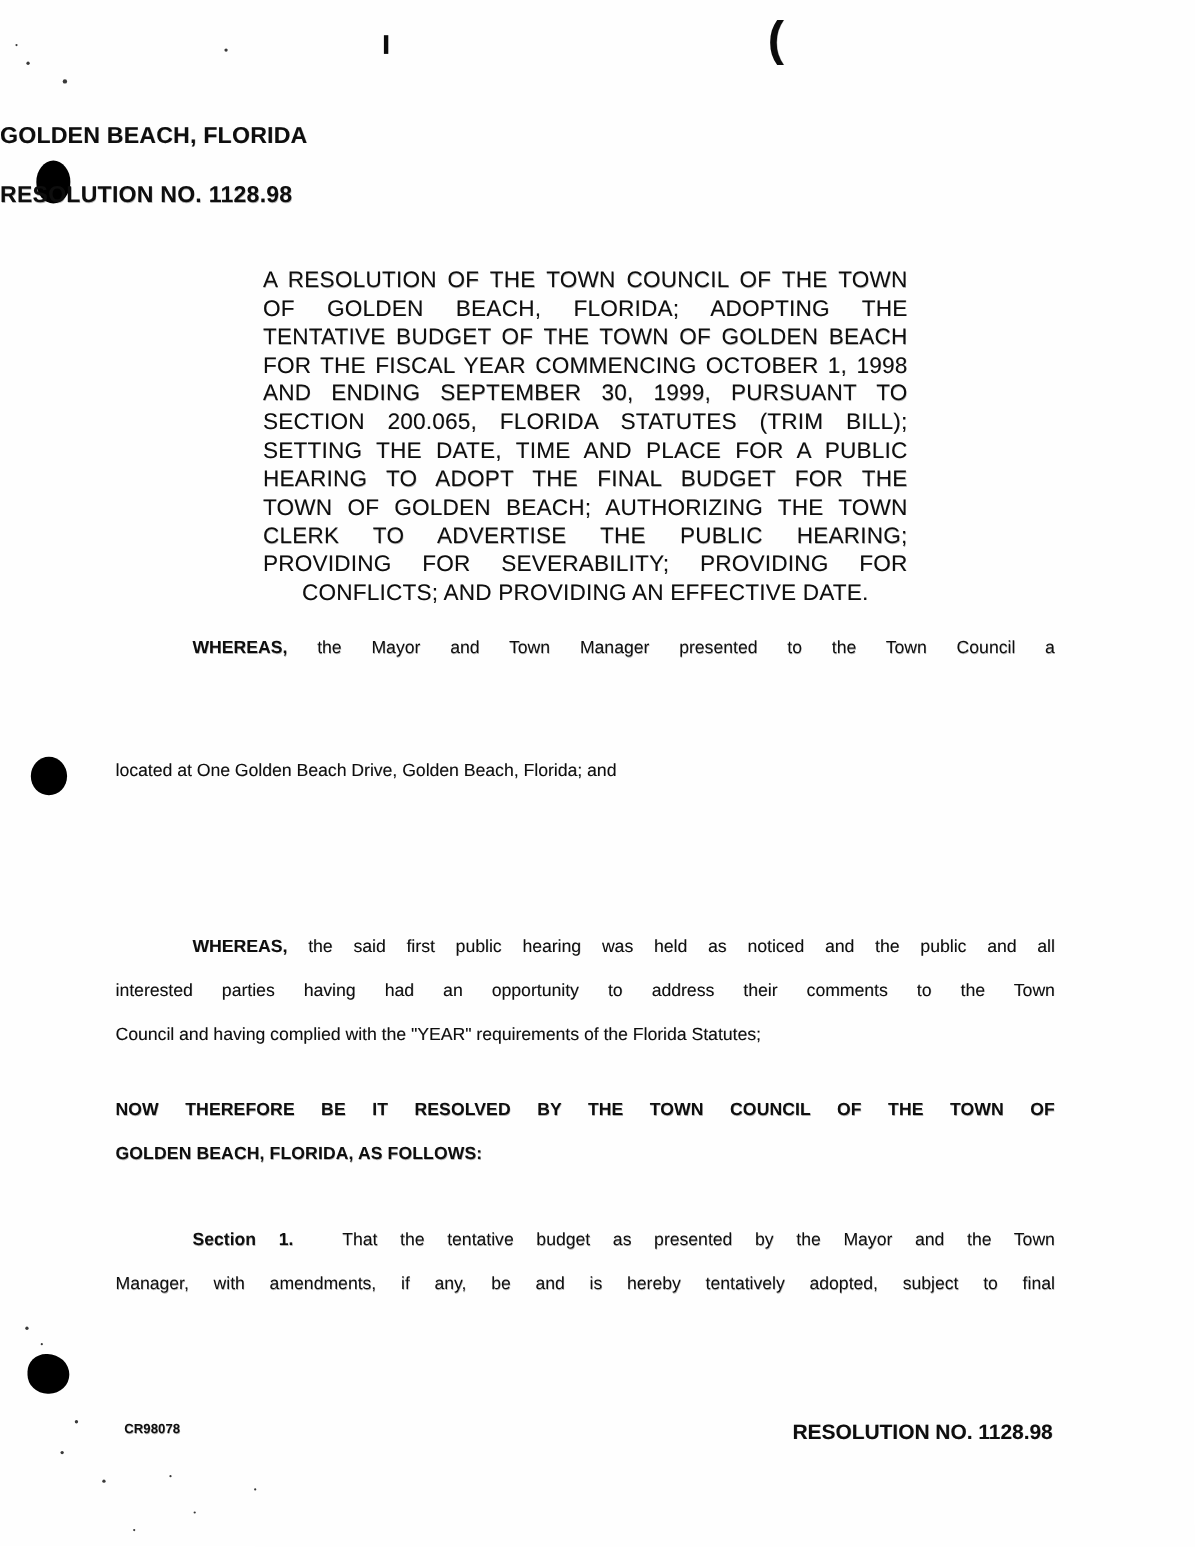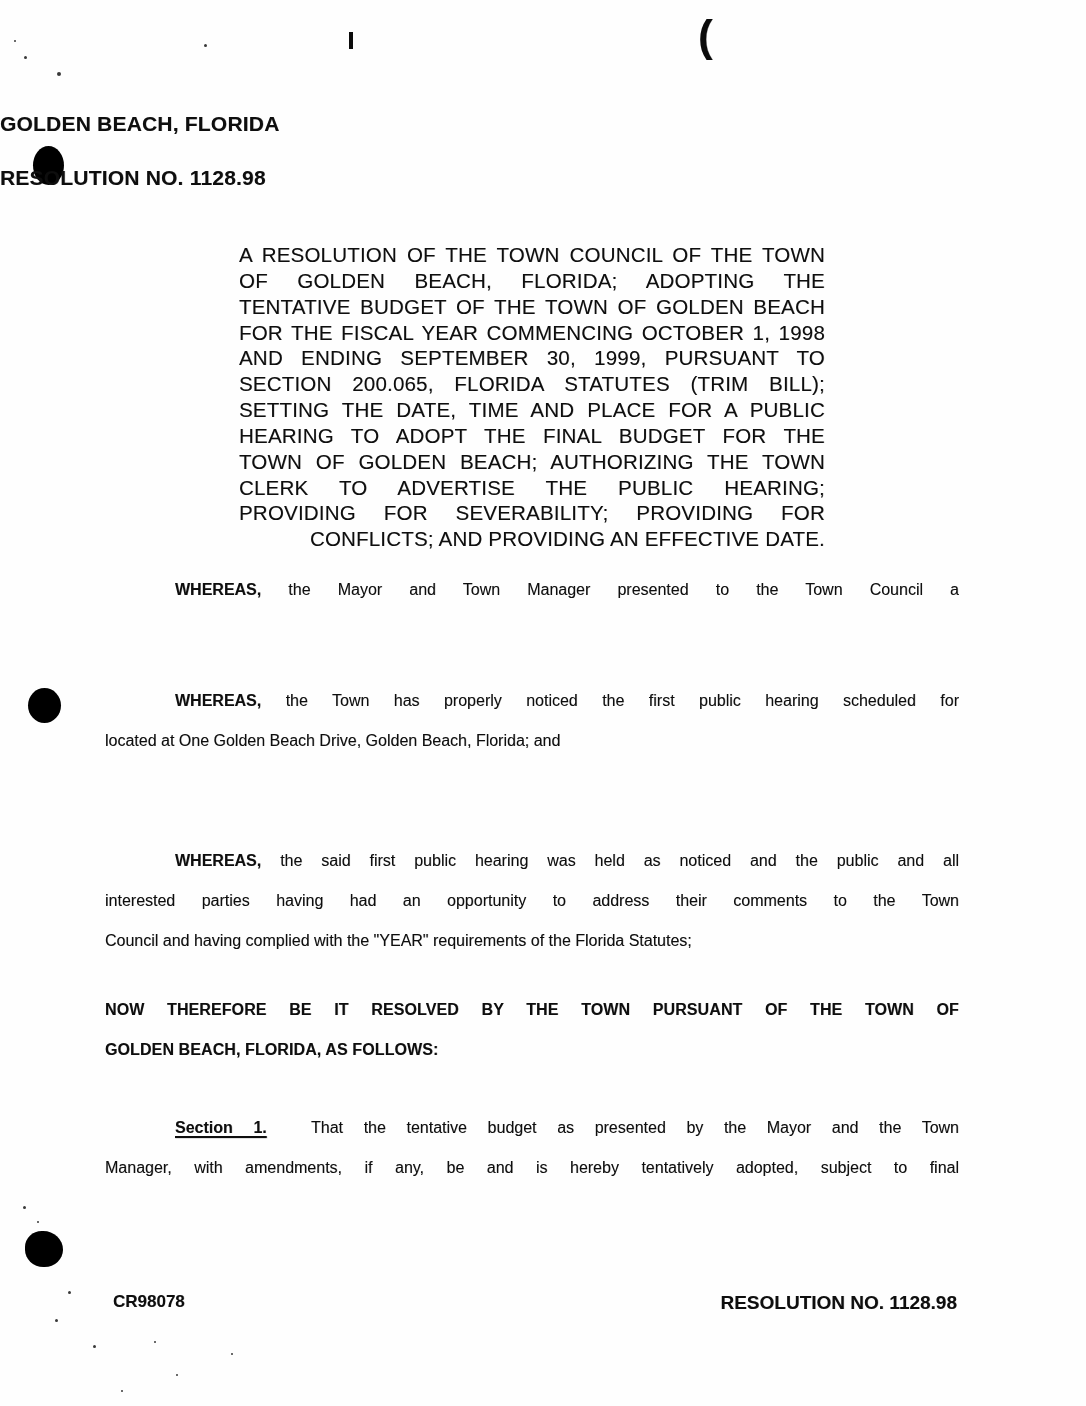--- a/index.html
+++ b/index.html
@@ -22,36 +22,36 @@
   .paren { position:absolute; left:698px; top:14px; font-size:44px; font-weight:bold; color:#0b0b0b; line-height:1; }
   .speck { position:absolute; background:#161616; border-radius:50%; opacity:.85; }
   
   .hdr { position:absolute; left:0; width:1070px; text-align:left; font-weight:bold; font-size:21px; letter-spacing:.2px; }
   .t1 { top:112px; }
   .t2 { top:166px; }
   
   .caption { position:absolute; left:239px; top:243px; width:586px; font-size:20.5px; letter-spacing:.2px; }
   .cl { height:25.85px; overflow:hidden; text-align:justify; }
   .cl.j::after { content:""; display:inline-block; width:100%; height:0; }
-  .cl.p { text-align:right; }
+  .cl.p { text-align:center; }
   
   .para { position:absolute; left:105px; width:854px; font-size:16px; }
   .bl { height:40px; overflow:hidden; text-align:justify; }
   .bl.j::after { content:""; display:inline-block; width:100%; height:0; }
   .bl.p { text-align:left; }
   .bl.indent { text-indent:70px; }
   .lead { font-weight:bold; }
   .w1 { top:581px; }
   .w2 { top:692px; }
   .w3 { top:852px; }
   .resolved { top:1001px; font-weight:bold; letter-spacing:.1px; }
   .sec1 { top:1119px; }
-  .sec-lead { font-weight:bold; text-decoration:underline; text-decoration-thickness:1.5px; text-underline-offset:3px; margin-right:24px; }
+  .sec-lead { font-weight:bold; text-decoration-thickness:1.5px; text-underline-offset:3px; margin-right:24px; }
   
-  .footer-left  { position:absolute; left:113px;  top:1292px; font-weight:bold; font-size:17px; }
+  .footer-left  { position:absolute; left:113px;  top:1292px; font-weight:bold; font-size:12px; }
   .footer-right { position:absolute; right:129px; top:1292px; font-weight:bold; font-size:19px; }
 </style>
 </head>
 <body>
 
 <div class="page">
 
   <div class="hole h1"></div>
   <div class="hole h2"></div>
   <div class="hole h3"></div>
@@ -90,38 +90,34 @@
   </div>
 
   <div class="para w1">
     <div class="bl j indent">
       <span class="lead">WHEREAS,</span>
       <span>the Mayor and Town Manager presented to the Town Council a</span>
     </div>
   </div>
 
   <div class="para w2">
-    <div class="bl j indent">
-      <span class="lead">WHEREAS,</span>
-      <span>the Town has properly noticed the first public hearing scheduled for</span>
-    </div>
     <div class="bl p">located at One Golden Beach Drive, Golden Beach, Florida; and</div>
   </div>
 
   <div class="para w3">
     <div class="bl j indent">
       <span class="lead">WHEREAS,</span>
       <span>the said first public hearing was held as noticed and the public and all</span>
     </div>
     <div class="bl j">interested parties having had an opportunity to address their comments to the Town</div>
     <div class="bl p">Council and having complied with the "YEAR" requirements of the Florida Statutes;</div>
   </div>
 
   <div class="para resolved">
-    <div class="bl j">NOW THEREFORE BE IT RESOLVED BY THE TOWN PURSUANT OF THE TOWN OF</div>
+    <div class="bl j">NOW THEREFORE BE IT RESOLVED BY THE TOWN COUNCIL OF THE TOWN OF</div>
     <div class="bl p">GOLDEN BEACH, FLORIDA, AS FOLLOWS:</div>
   </div>
 
   <div class="para sec1">
     <div class="bl j indent">
       <span class="sec-lead">Section 1.</span>
       <span>That the tentative budget as presented by the Mayor and the Town</span>
     </div>
     <div class="bl j">Manager, with amendments, if any, be and is hereby tentatively adopted, subject to final</div>
   </div>

